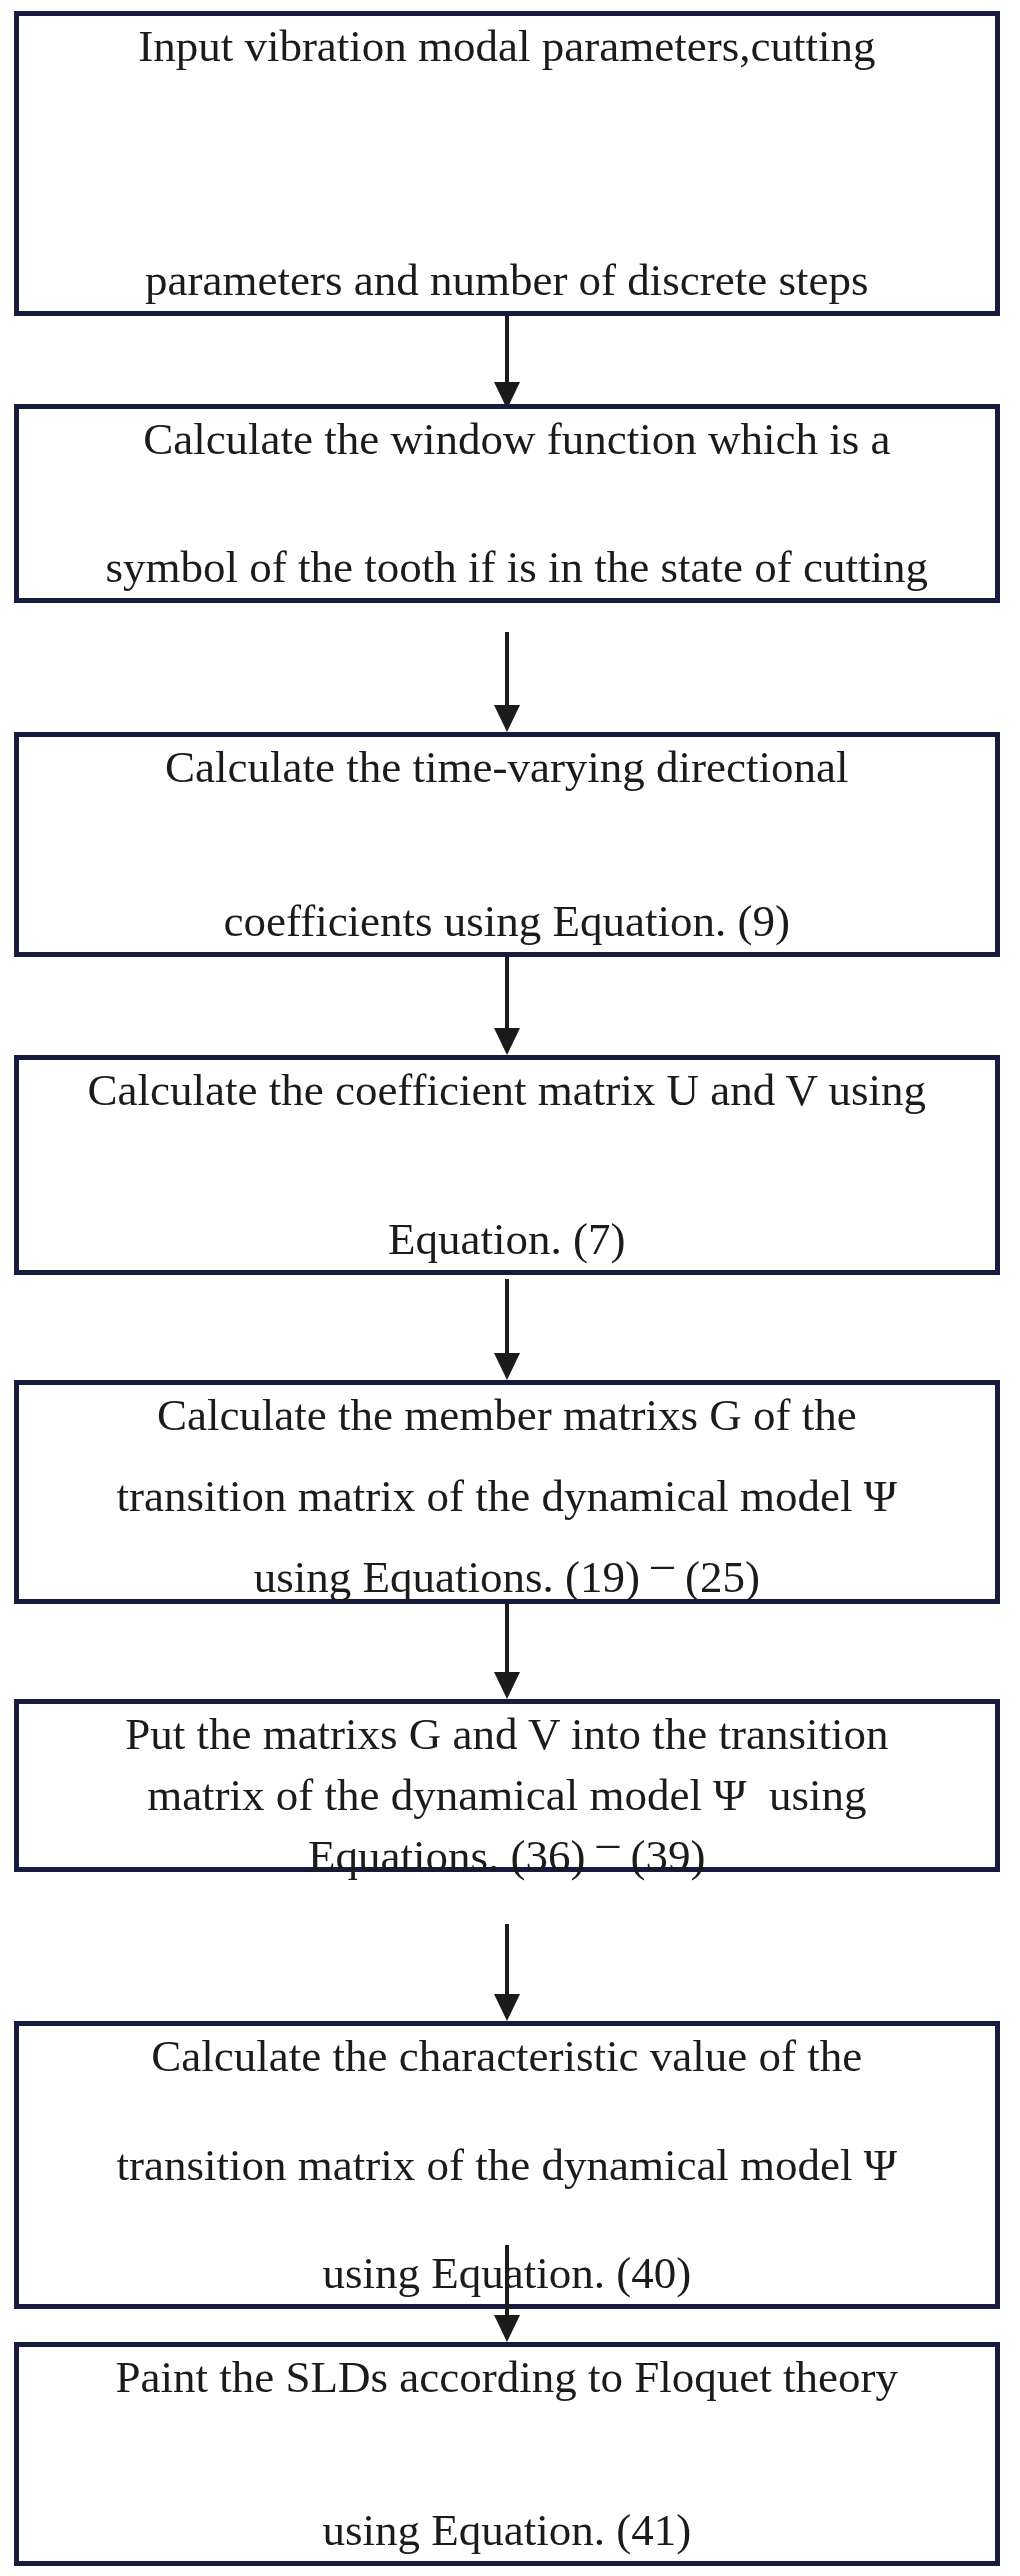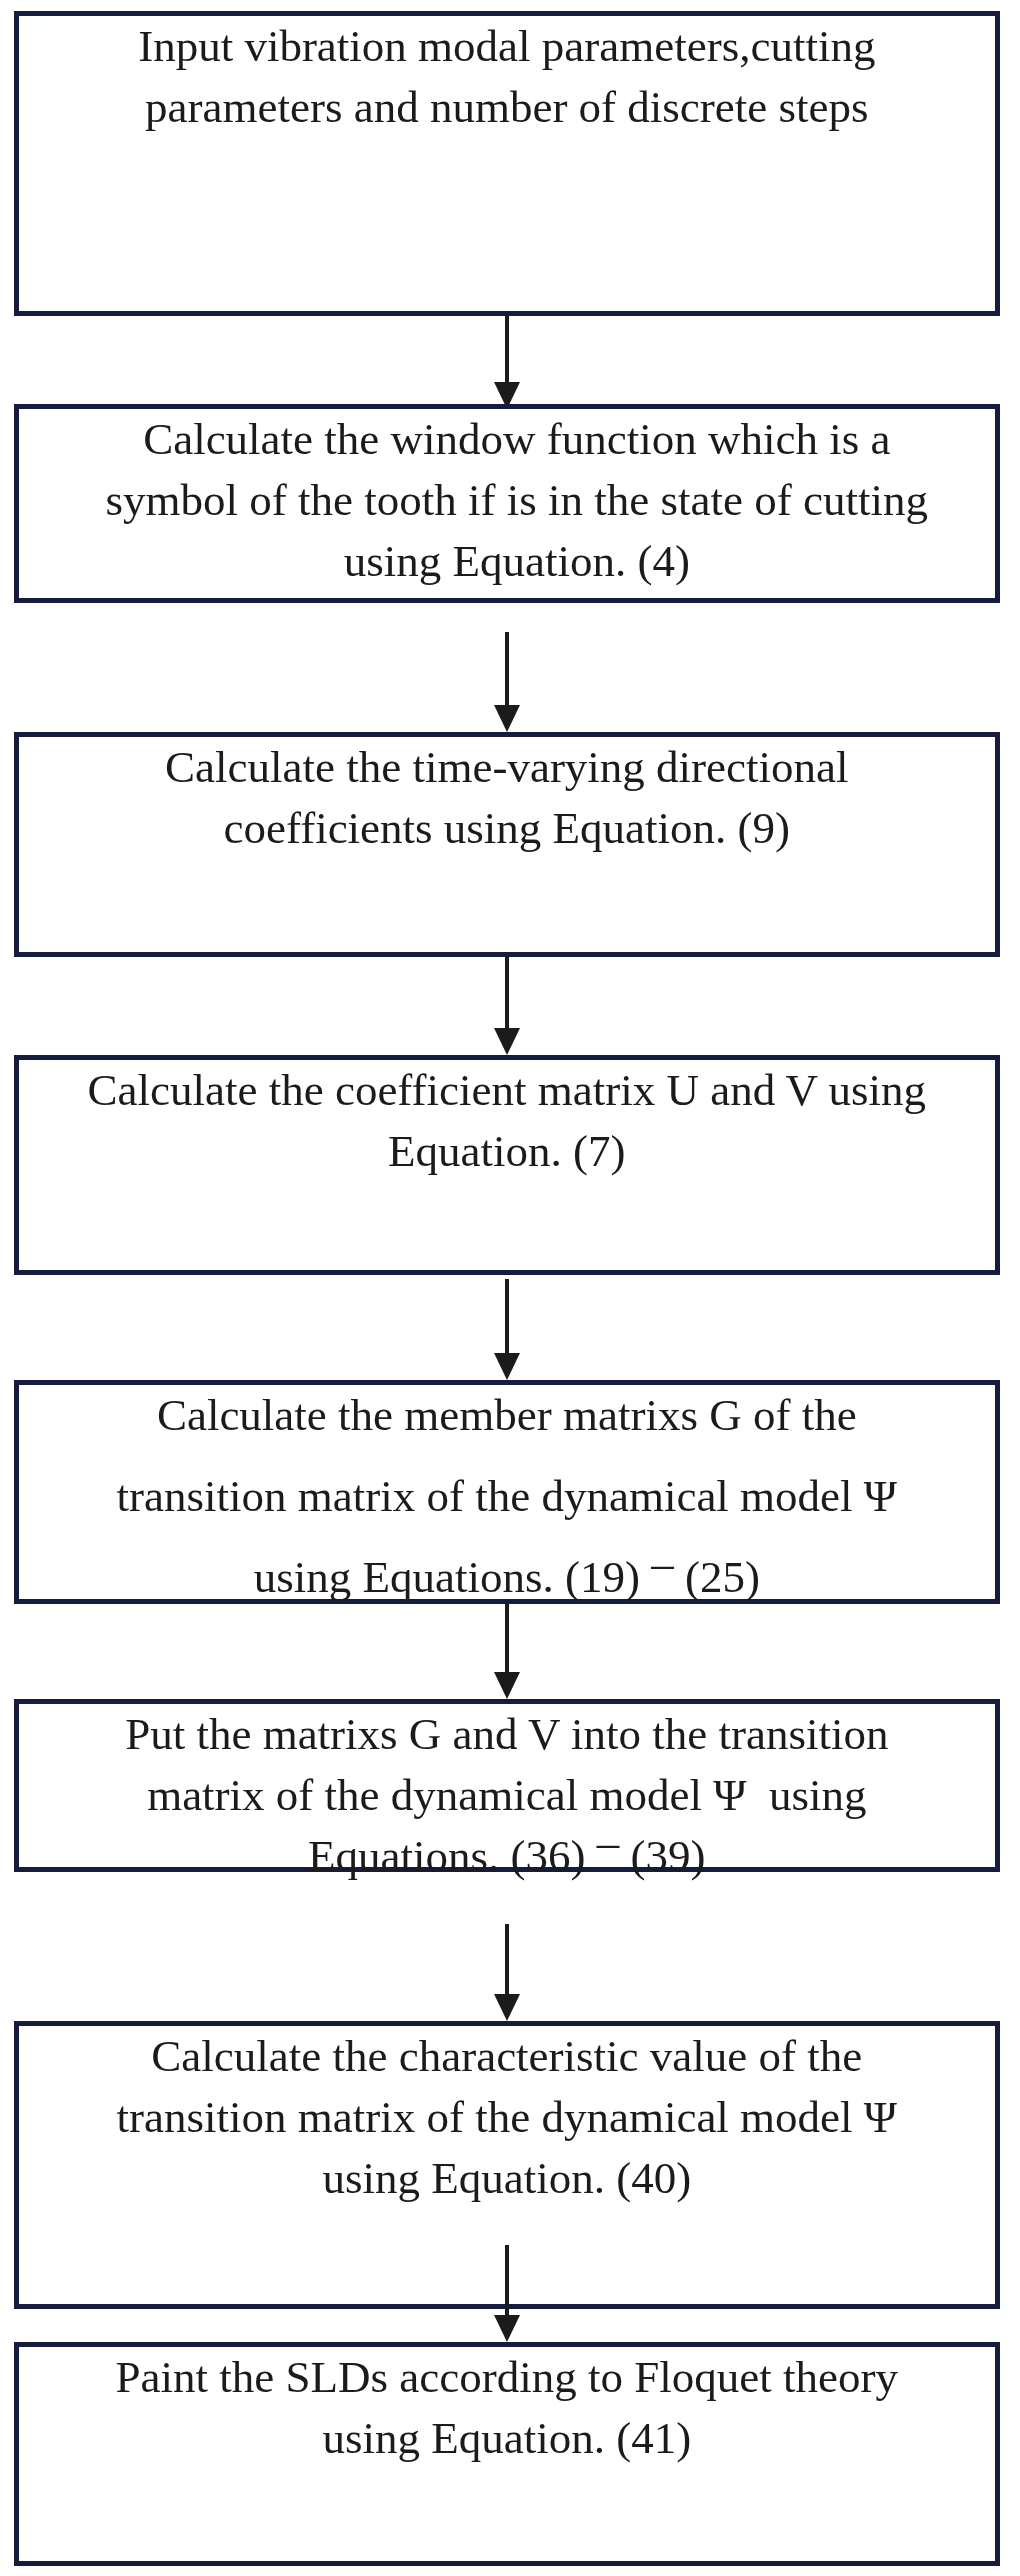--- a/index.html
+++ b/index.html
@@ -13,21 +13,21 @@
   }
   .fbox {
     position: absolute;
     left: 13.8px;
     width: 986px;
     box-sizing: border-box;
     border: 5.6px solid #151c3e;
     background: #ffffff;
     display: flex;
     flex-direction: column;
-    justify-content: flex-start;
+    justify-content: space-between;
     align-items: center;
   }
   .line {
     font-size: 45px;
     line-height: 61px;
     height: 61px;
     color: #1b1b1b;
     white-space: nowrap;
     text-align: center;
   }
@@ -86,21 +86,20 @@
   </div>
 
   <div class="connector c1">
     <div class="stem"></div>
     <div class="arrowhead"></div>
   </div>
 
   <div class="fbox b2">
     <div class="line">Calculate the window function which is a</div>
     <div class="line">symbol of the tooth if is in the state of cutting</div>
-    <div class="line">using Equation. (4)</div>
   </div>
 
   <div class="connector c2">
     <div class="stem"></div>
     <div class="arrowhead"></div>
   </div>
 
   <div class="fbox b3">
     <div class="line">Calculate the time-varying directional</div>
     <div class="line">coefficients using Equation. (9)</div>

